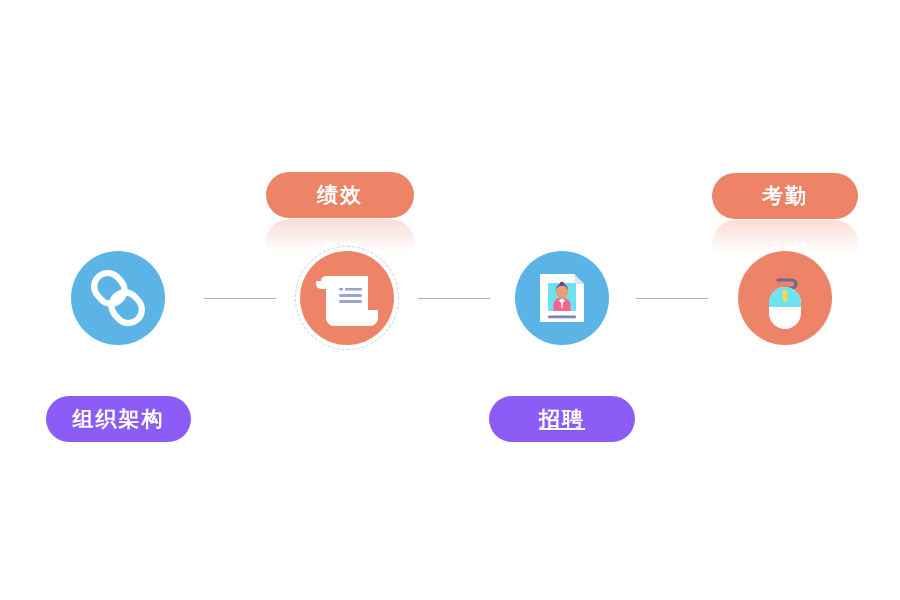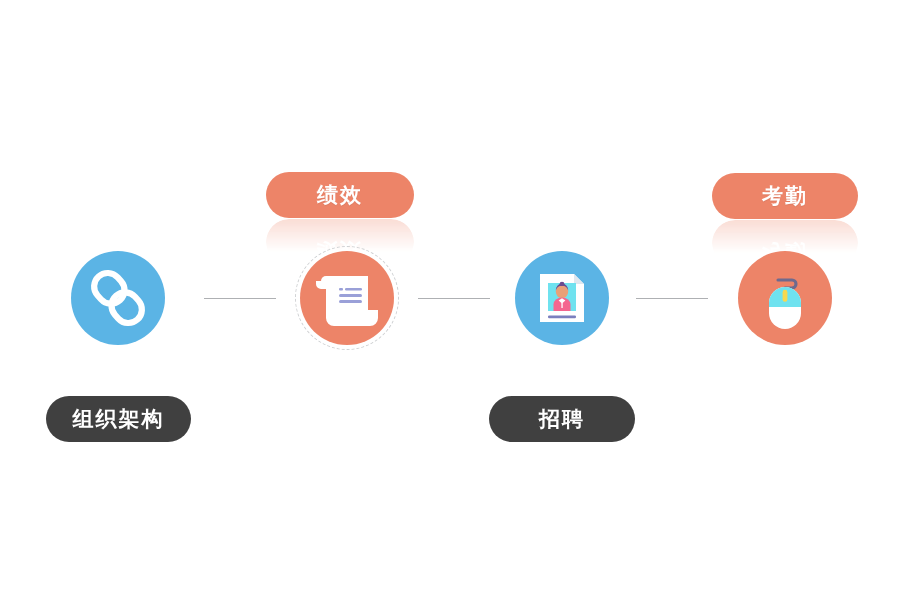--- a/index.html
+++ b/index.html
@@ -42,21 +42,21 @@
     position:absolute;
     display:flex;align-items:center;justify-content:center;
     border-radius:28px;
     color:#ffffff;
     font-size:21px;
     font-weight:bold;
     letter-spacing:2px;
     white-space:nowrap;
     text-shadow:0 1px 1px rgba(0,0,0,.07);
   }
-  .pill.blue{background:#404040;}
+  .pill.blue{background:#8b5cf6;}
   .pill.orange{background:#ed8468;}
 
   
   .pill-reflect{
     position:absolute;
     display:flex;align-items:flex-start;justify-content:center;
     border-radius:28px;
     color:#ffffff;
     font-size:21px;font-weight:bold;letter-spacing:2px;white-space:nowrap;
     background:#ed8468;
@@ -141,21 +141,21 @@
       <path d="M40.8 39.5 a6.2 7 0 0 1 12.4 0 q-1.2 -4.6 -6.2 -4.8 q-5 .2 -6.2 4.8 z" fill="#6b4b8e"></path>
       <path d="M44 34.6 a3.2 2.8 0 0 1 6 0 z" fill="#6b4b8e"></path>
       <ellipse cx="47" cy="32.9" rx="2.4" ry="2.1" fill="#6b4b8e"></ellipse>
       <path d="M38.5 60 v-6.5 a8.5 7 0 0 1 17 0 v6.5 z" fill="#f4668f"></path>
       <path d="M47 47.2 l3.4 2.2 l-3.4 3.2 l-3.4 -3.2 z" fill="#ffffff"></path>
       <rect x="46.4" y="52" width="1.3" height="5" fill="#ffffff"></rect>
 
       <rect x="33" y="64.4" width="28" height="2.8" rx="1.2" fill="#7b7fbe"></rect>
     </svg>
   </div>
-  <div class="pill blue" style="left:489px; top:396px; width:146px; height:46px;">
+  <div class="pill blue" style="left:489px; top:396px; width:146px; height:46px;text-decoration:underline;">
     <span>招聘</span>
   </div>
 
   <div class="pill-reflect" style="left:712px; top:220px; width:146px; height:46px;">
     <span>考勤</span>
   </div>
   <div class="pill orange" style="left:712px; top:173px; width:146px; height:46px;">
     <span>考勤</span>
   </div>
 

